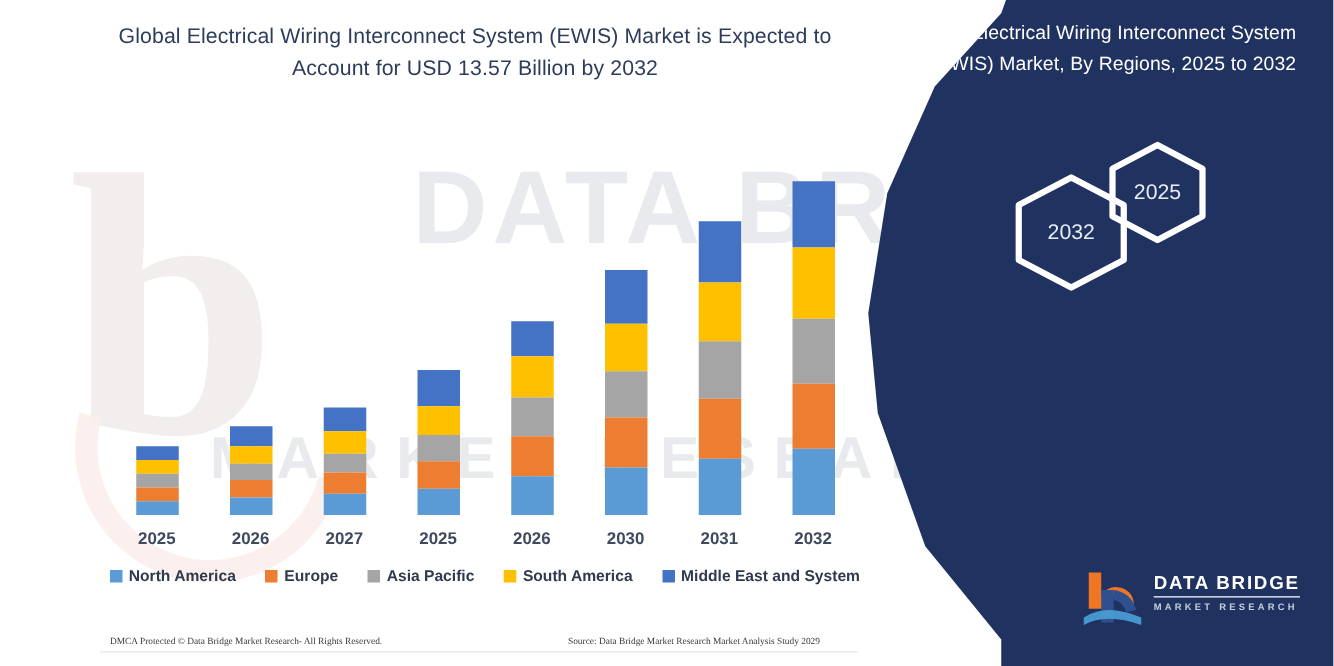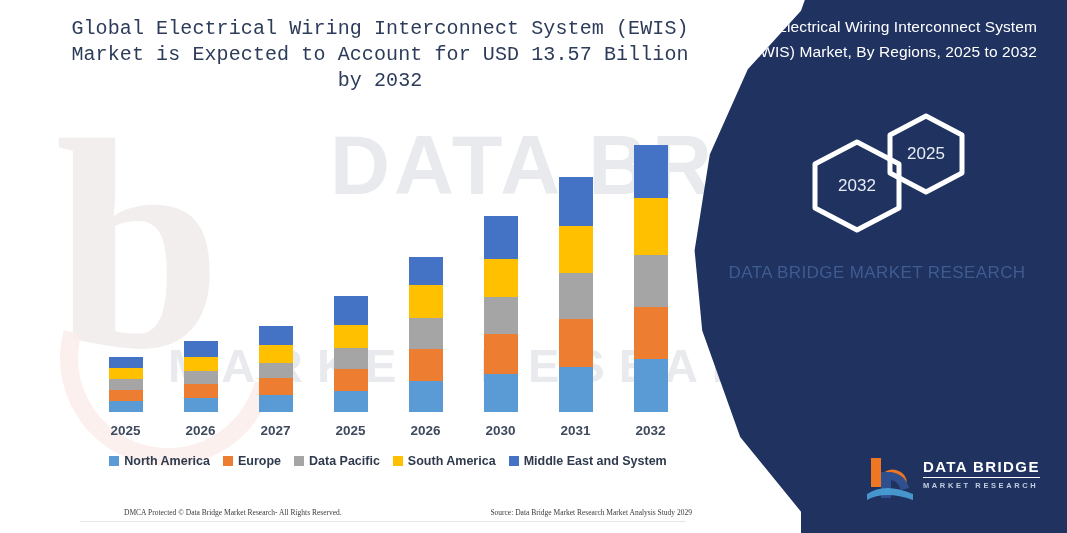--- a/index.html
+++ b/index.html
@@ -13,23 +13,22 @@
   #root{position:absolute;inset:0;}
 
   
   .left-panel{
     position:absolute;left:0;top:0;width:740px;height:533px;
     background:#ffffff;overflow:hidden;
   }
   .headline{
     position:absolute;left:70px;top:16px;width:620px;
     text-align:center;
-    font-size:20px;line-height:26px;color:#2d3c5a;
+    font-size:17px;line-height:26px;color:#2d3c5a;
     letter-spacing:.1px;
-    font-family:Liberation Mono, monospace;
   }
 
   
   .watermark{
     position:absolute;left:0;top:0;width:740px;height:533px;
     pointer-events:none;overflow:hidden;
   }
   .wm-text1{
     position:absolute;left:330px;top:118px;
     font-size:83px;font-weight:bold;color:#e9eaee;
@@ -76,33 +75,32 @@
     position:absolute;left:88px;top:419px;width:600px;height:22px;
     display:flex;justify-content:space-around;align-items:center;
   }
   .x-tick{
     width:66px;text-align:center;
     font-size:13.5px;font-weight:bold;color:#3f4a5e;
   }
 
   .legend{
     position:absolute;left:88px;top:454px;width:600px;
-    display:flex;justify-content:center;align-items:center;gap:13px;
+    display:flex;justify-content:space-between;align-items:center;gap:13px;
     flex-wrap:nowrap;
   }
   .legend-item{display:flex;align-items:center;gap:5px;white-space:nowrap;}
   .legend-swatch{width:10px;height:10px;display:inline-block;}
   .legend-label{font-size:12.5px;font-weight:bold;color:#2f3a4d;}
 
   .footer{
     position:absolute;left:88px;top:508px;width:568px;
     display:flex;justify-content:space-between;
     font-size:7.5px;color:#3a3a3a;
     font-family:"Liberation Serif", serif;
-    margin-left:36px;
   }
 
   
   .right-panel{
     position:absolute;right:0;top:0;width:380px;height:533px;
     background:#1f3260;overflow:hidden;
     clip-path:polygon(100% 0, 100% 100%, 30% 100%, 30% 96%, 14% 82%, 4% 62%, 2% 47%, 6% 29%, 16% 13%, 30% 2%, 31% 0);
   }
   .right-title{
     position:absolute;left:28px;top:14px;width:322px;
@@ -248,21 +246,21 @@
         <div class="legend-item">
           <span class="legend-swatch" style="background: rgb(91, 155, 213);"></span>
           <span class="legend-label">North America</span>
         </div>
         <div class="legend-item">
           <span class="legend-swatch" style="background: rgb(237, 125, 49);"></span>
           <span class="legend-label">Europe</span>
         </div>
         <div class="legend-item">
           <span class="legend-swatch" style="background: rgb(165, 165, 165);"></span>
-          <span class="legend-label">Data Pacific</span>
+          <span class="legend-label">Asia Pacific</span>
         </div>
         <div class="legend-item">
           <span class="legend-swatch" style="background: rgb(255, 192, 0);"></span>
           <span class="legend-label">South America</span>
         </div>
         <div class="legend-item">
           <span class="legend-swatch" style="background: rgb(68, 114, 196);"></span>
           <span class="legend-label">Middle East and System</span>
         </div>
       </div>
@@ -285,21 +283,20 @@
         <span>2032</span>
       </div>
       <div class="hex hex-2025">
         <svg width="86" height="84" viewBox="0 0 86 84">
           <polygon points="43,4 79,23 79,61 43,80 7,61 7,23" fill="none" stroke="#ffffff" stroke-width="5" stroke-linejoin="round"></polygon>
         </svg>
         <span>2025</span>
       </div>
     </div>
 
-    <div class="dbmr-text">DATA BRIDGE MARKET RESEARCH</div>
 
     <div class="logo">
       <div class="logo-mark">
         <svg width="52" height="48" viewBox="0 0 52 48">
           <path d="M6 4 L16 4 L16 22 Q22 14 31 16 Q42 19 42 30 L33 30 Q33 23 27 23 Q18 23 18 33 L6 33 Z" fill="#ef7622"></path>
           <path d="M16 18 L26 18 L26 44 L16 44 Z" fill="#2f4f8f"></path>
           <path d="M26 18 Q40 20 44 34 L36 36 Q33 27 26 26 Z" fill="#2f4f8f"></path>
           <path d="M2 40 Q20 28 48 40 L48 46 Q20 36 2 46 Z" fill="#4aa0d8" opacity="0.9"></path>
         </svg>
       </div>

